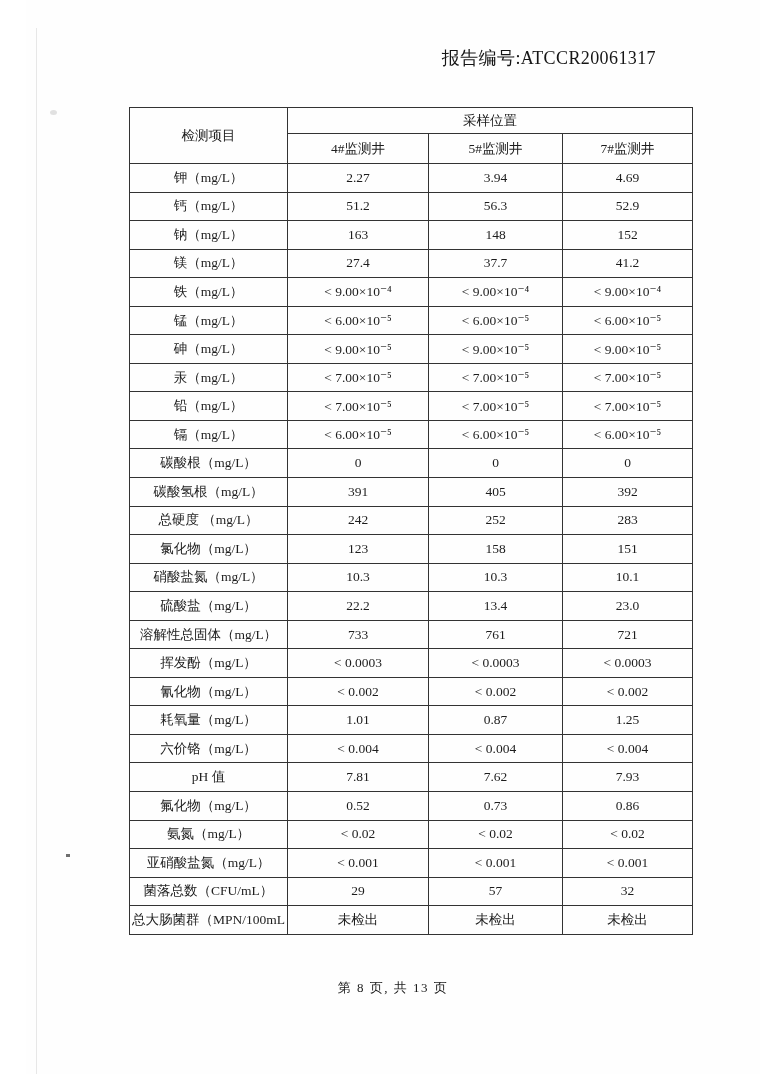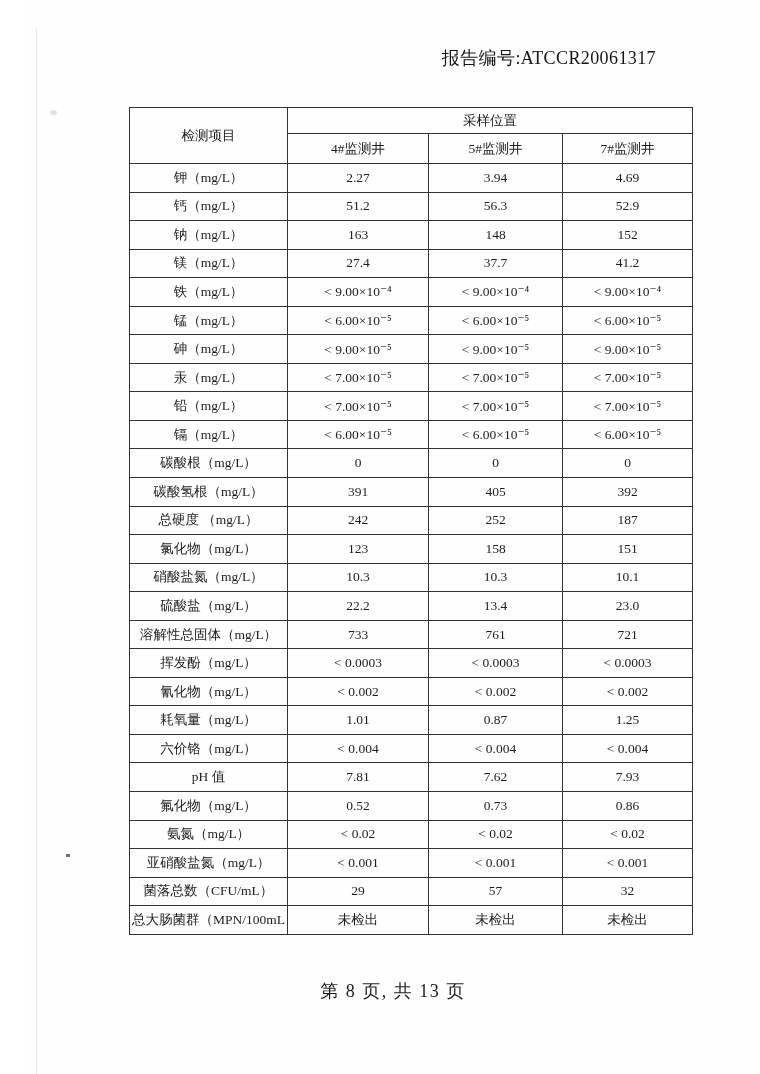--- a/index.html
+++ b/index.html
@@ -52,21 +52,21 @@
   }
   .results thead tr.group-row { height: 26px; }
   .results thead tr.well-row  { height: 30px; }
   .results tbody tr { height: 28.55px; }
   .footer {
     position: absolute;
     top: 979px;
     left: 0;
     width: 100%;
     text-align: center;
-    font-size: 18px;
+    font-size: 13px;
     letter-spacing: 1.5px;
     color: #1a1a1a;
   }
   
   .edge-line {
     position: absolute;
     left: 10px;
     top: 28px;
     width: 1px;
     height: 1046px;
@@ -189,21 +189,21 @@
         <tr>
           <td>碳酸氢根（mg/L）</td>
           <td>391</td>
           <td>405</td>
           <td>392</td>
         </tr>
         <tr>
           <td>总硬度 （mg/L）</td>
           <td>242</td>
           <td>252</td>
-          <td>187</td>
+          <td>283</td>
         </tr>
         <tr>
           <td>氯化物（mg/L）</td>
           <td>123</td>
           <td>158</td>
           <td>151</td>
         </tr>
         <tr>
           <td>硝酸盐氮（mg/L）</td>
           <td>10.3</td>

